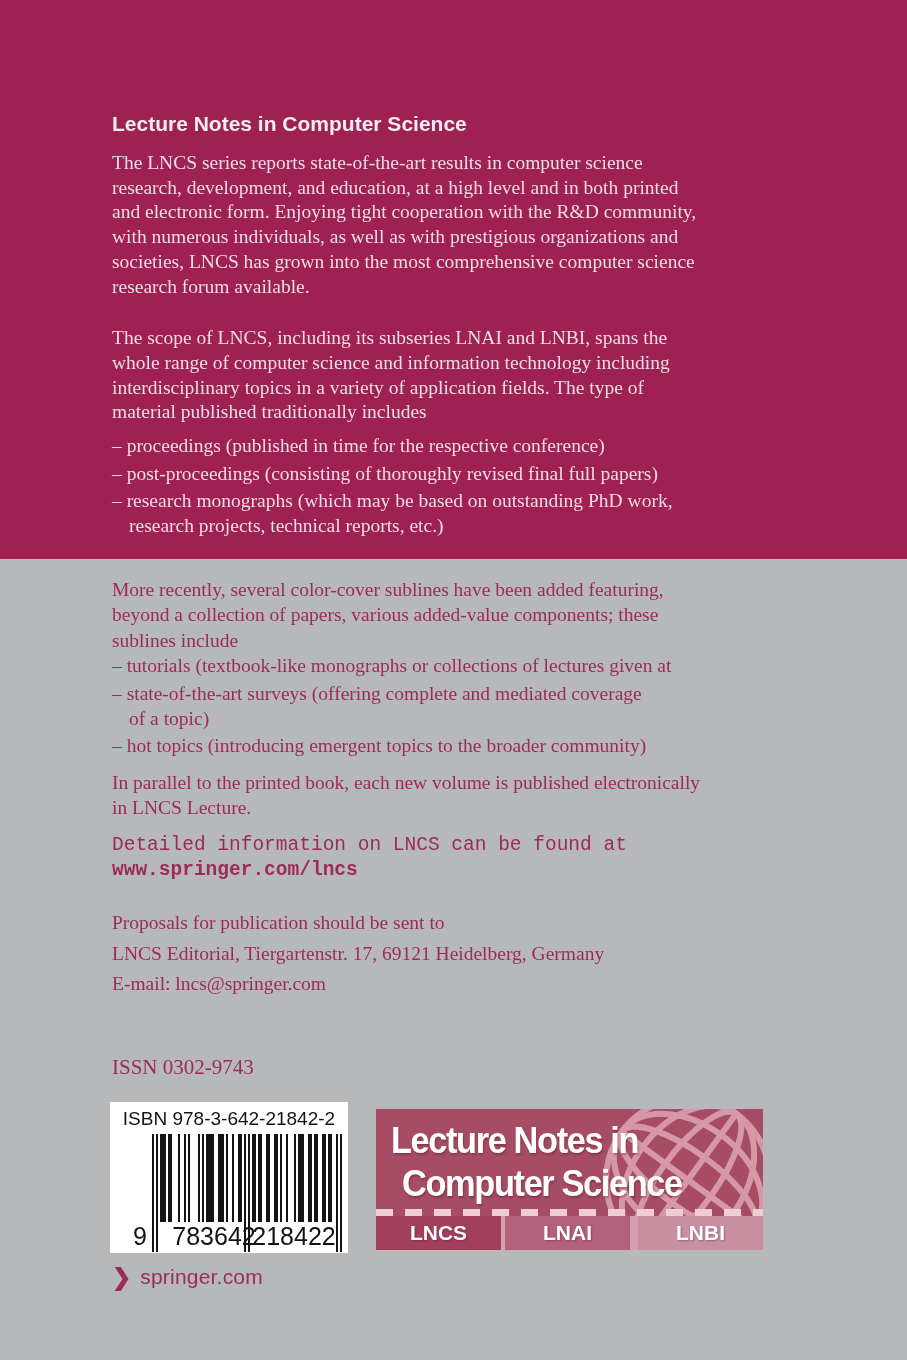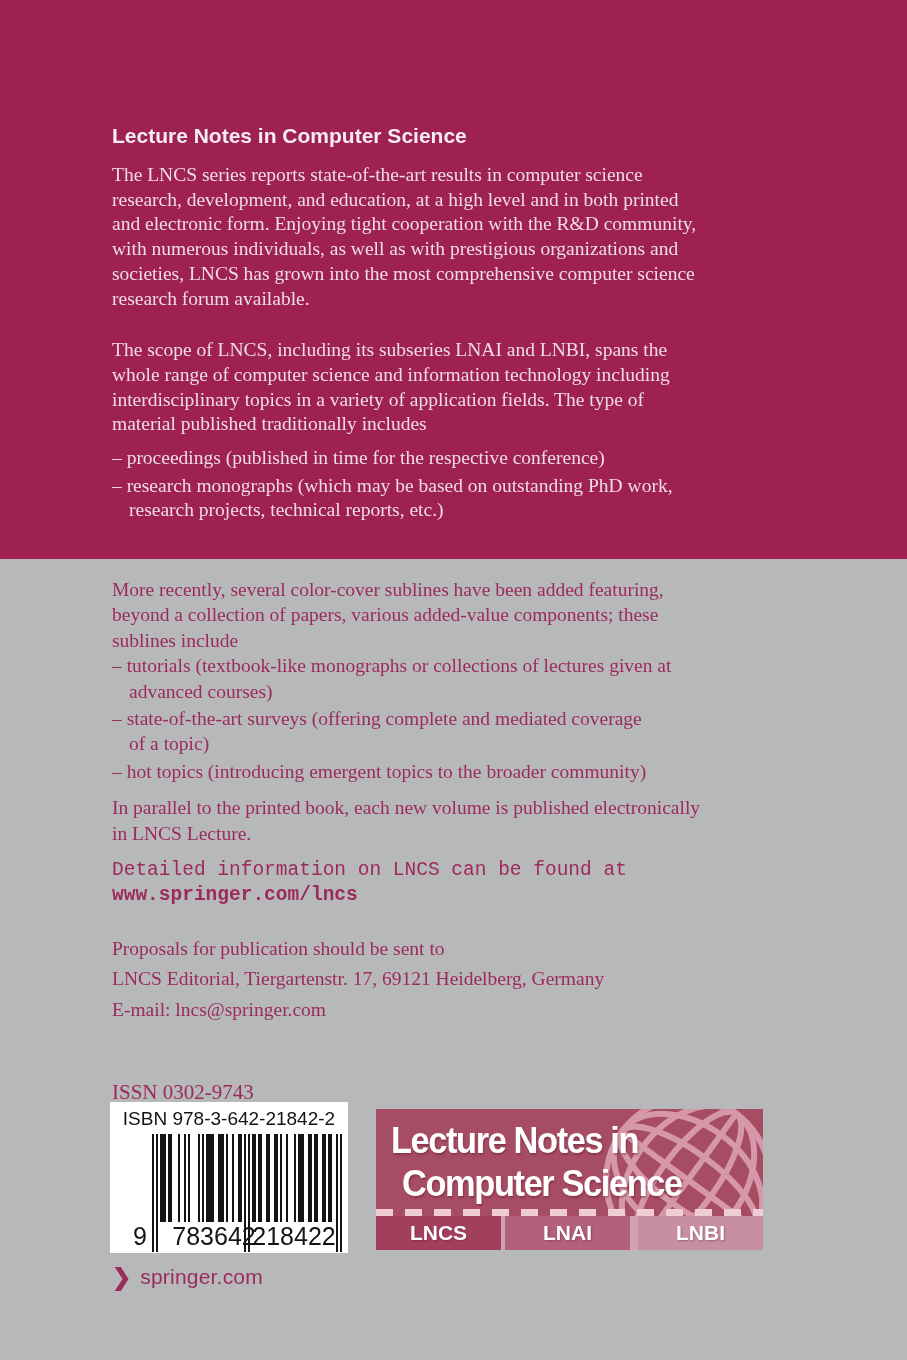--- a/index.html
+++ b/index.html
@@ -9,21 +9,21 @@
     background:var(--gray_bg,#b7b8ba);
     overflow:hidden;
     font-family:"Liberation Serif", serif;
   }
   
   .top-band{
     position:absolute;left:0;top:0;width:907px;height:559px;
     background:var(--crimson_bg,#9e2151);
   }
   .top-text{
-    position:absolute;left:112px;top:124px;width:780px;
+    position:absolute;left:112px;top:112px;width:780px;
     color:var(--band_text,#eedce6);
   }
   .series-heading{
     font-family:"Liberation Sans", sans-serif;
     font-weight:bold;font-size:21px;line-height:24px;
     color:var(--heading_text,#f6edf2);
     white-space:nowrap;
   }
   .tline{font-size:19.5px;line-height:24.7px;white-space:nowrap;}
   .top-text .para1{margin-top:15px;}
@@ -144,38 +144,40 @@
         <div class="tline">whole range of computer science and information technology including</div>
         <div class="tline">interdisciplinary topics in a variety of application fields. The type of</div>
         <div class="tline">material published traditionally includes</div>
       </div>
 
       <div class="bullets">
         <div class="bullet-item">
           <div class="tline">– proceedings (published in time for the respective conference)</div>
         </div>
         <div class="bullet-item">
+          <div class="tline">– post-proceedings (consisting of thoroughly revised final full papers)</div>
+        </div>
+        <div class="bullet-item">
           <div class="tline">– research monographs (which may be based on outstanding PhD work,</div>
           <div class="tline cont">research projects, technical reports, etc.)</div>
         </div>
       </div>
     </div>
   </div>
 
   <div class="gray-text">
     <div class="para1">
       <div class="gline">More recently, several color-cover sublines have been added featuring,</div>
       <div class="gline">beyond a collection of papers, various added-value components; these</div>
       <div class="gline">sublines include</div>
     </div>
 
     <div class="bullets">
       <div class="bullet-item">
         <div class="gline">– tutorials (textbook-like monographs or collections of lectures given at</div>
-        <div class="gline cont">advanced courses)</div>
       </div>
       <div class="bullet-item">
         <div class="gline">– state-of-the-art surveys (offering complete and mediated coverage</div>
         <div class="gline cont">of a topic)</div>
       </div>
       <div class="bullet-item">
         <div class="gline">– hot topics (introducing emergent topics to the broader community)</div>
       </div>
     </div>
 

